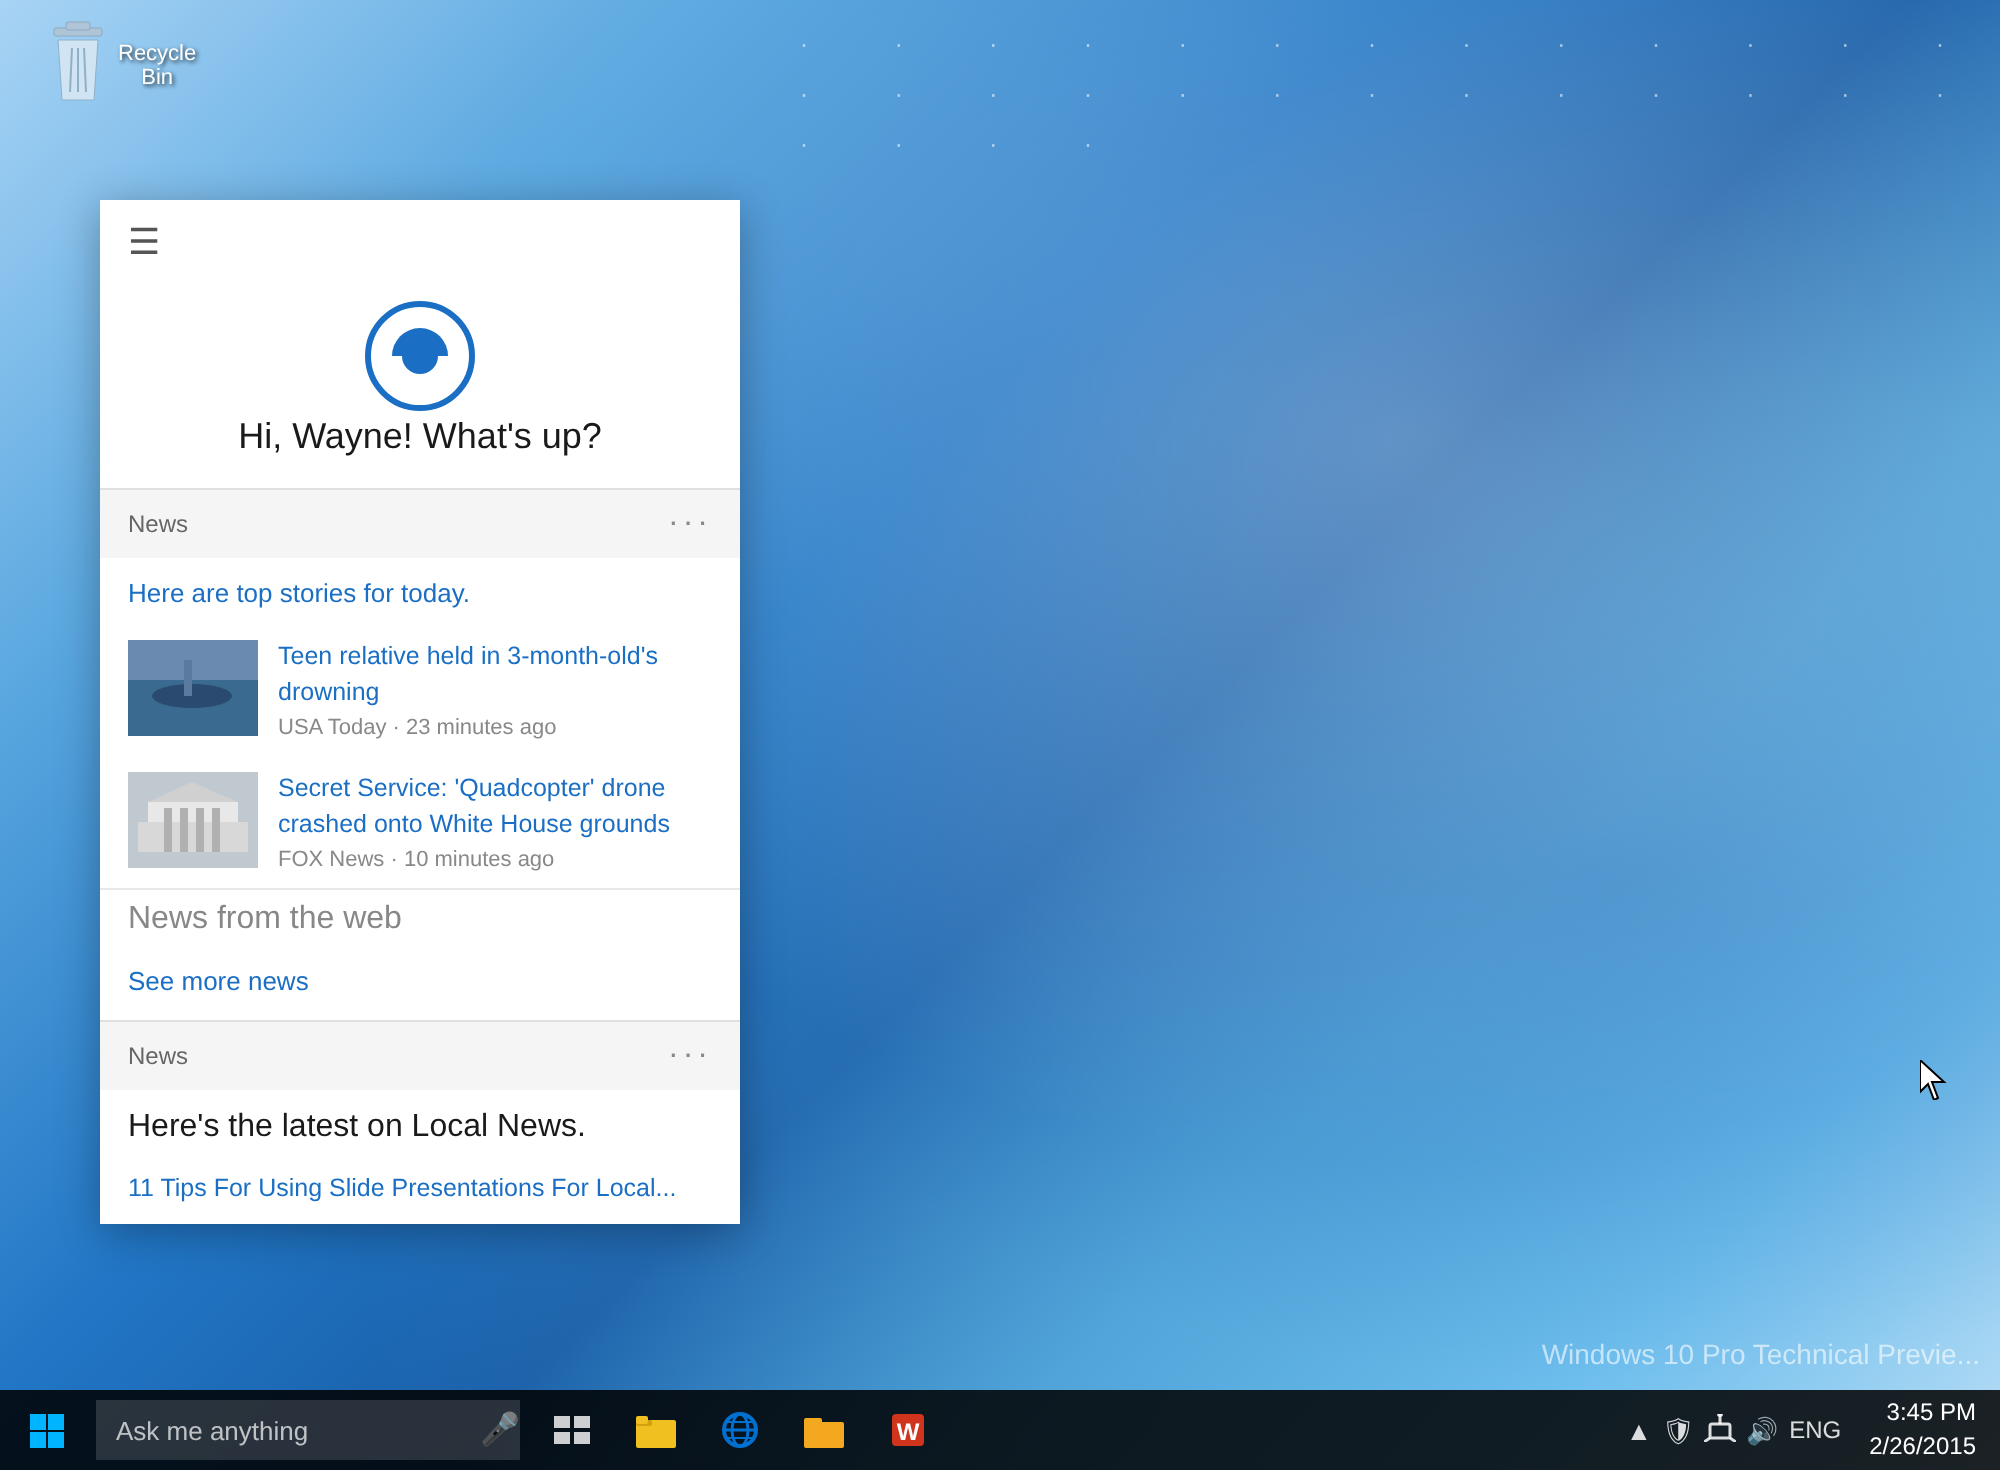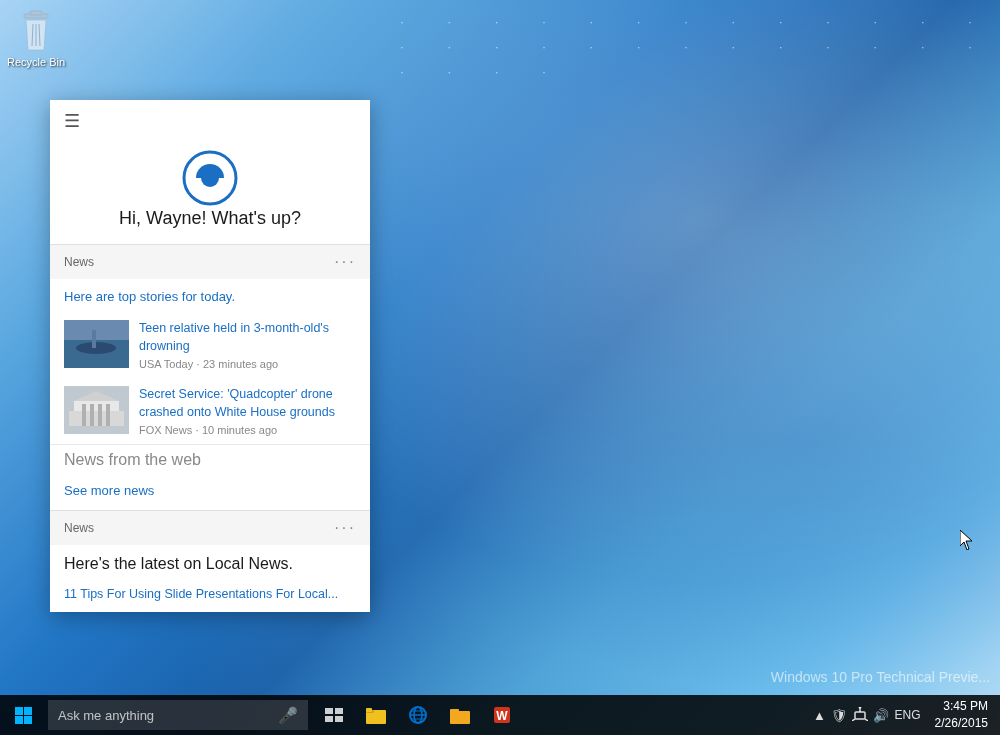--- a/index.html
+++ b/index.html
@@ -41,23 +41,23 @@
       font-size: 12px;
       letter-spacing: 20px;
       line-height: 25px;
       pointer-events: none;
     }
 
     
     #recycle-bin {
       position: absolute;
       top: 10px;
-      left: 6px;
-      display: flex;
-      flex-direction: column;
+      left: 19px;
+      display: flex;
+      flex-direction: row;
       align-items: center;
       cursor: pointer;
       width: 60px;
     }
 
     #recycle-bin .icon {
       width: 40px;
       height: 44px;
       position: relative;
     }
@@ -253,21 +253,21 @@
       justify-content: center;
       cursor: pointer;
       color: white;
     }
 
     #search-bar {
       display: flex;
       align-items: center;
       background: rgba(255,255,255,0.15);
       height: 30px;
-      width: 260px;
+      width: 212px;
       margin-left: 2px;
       padding: 0 10px;
       gap: 6px;
     }
 
     #search-input {
       flex: 1;
       background: transparent;
       border: none;
       outline: none;

